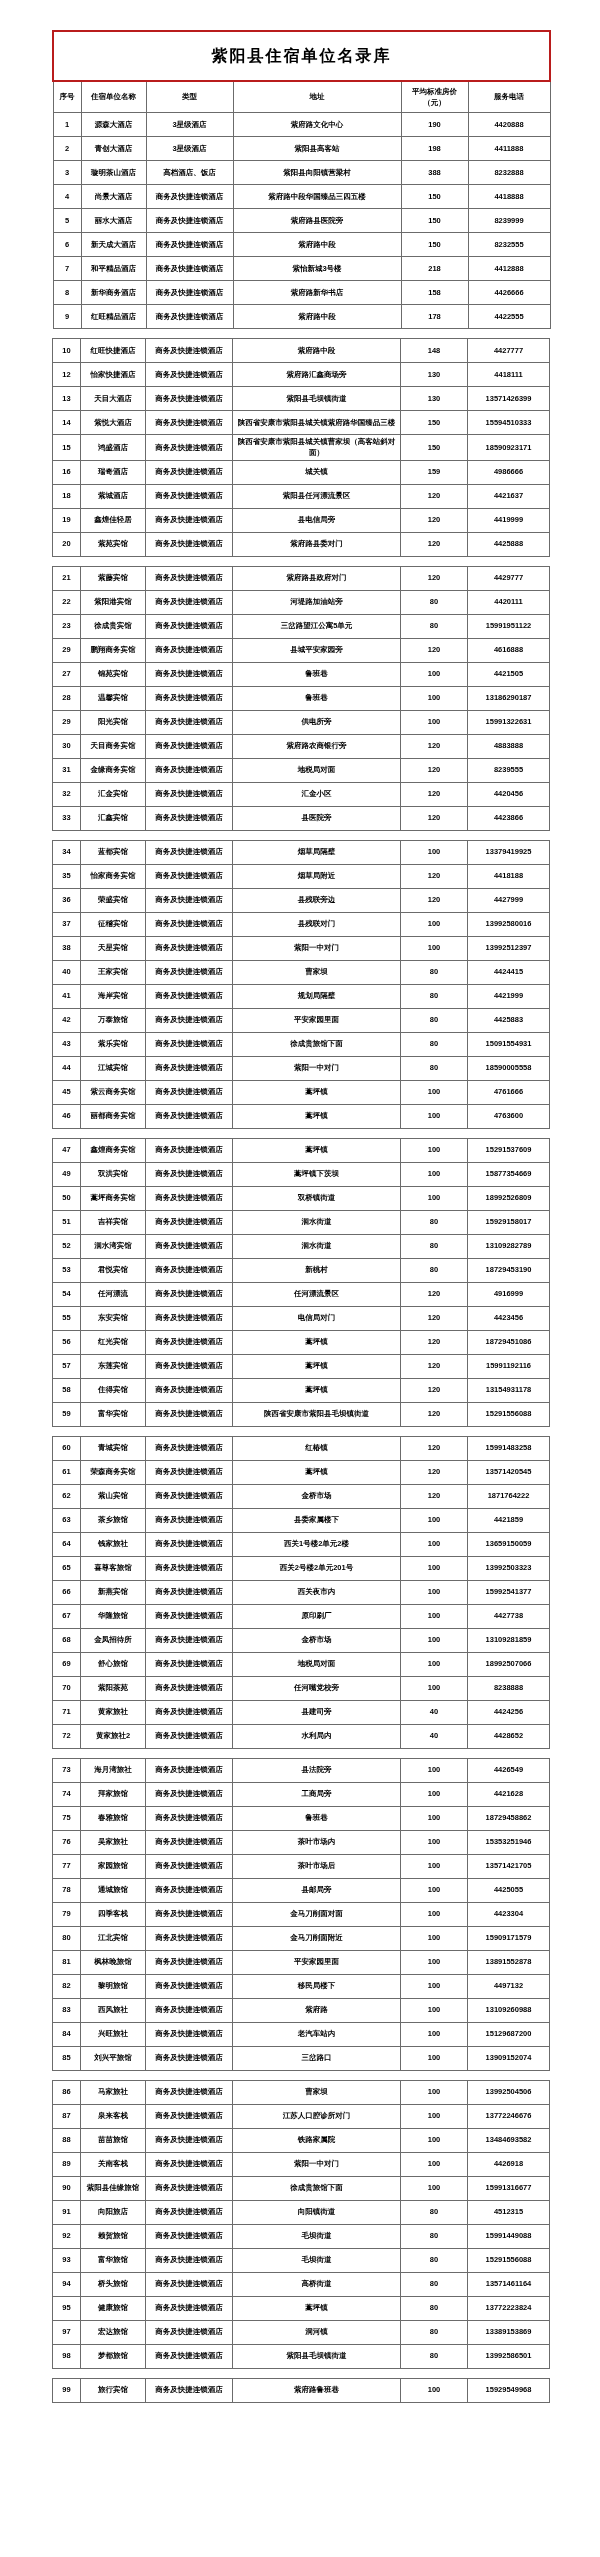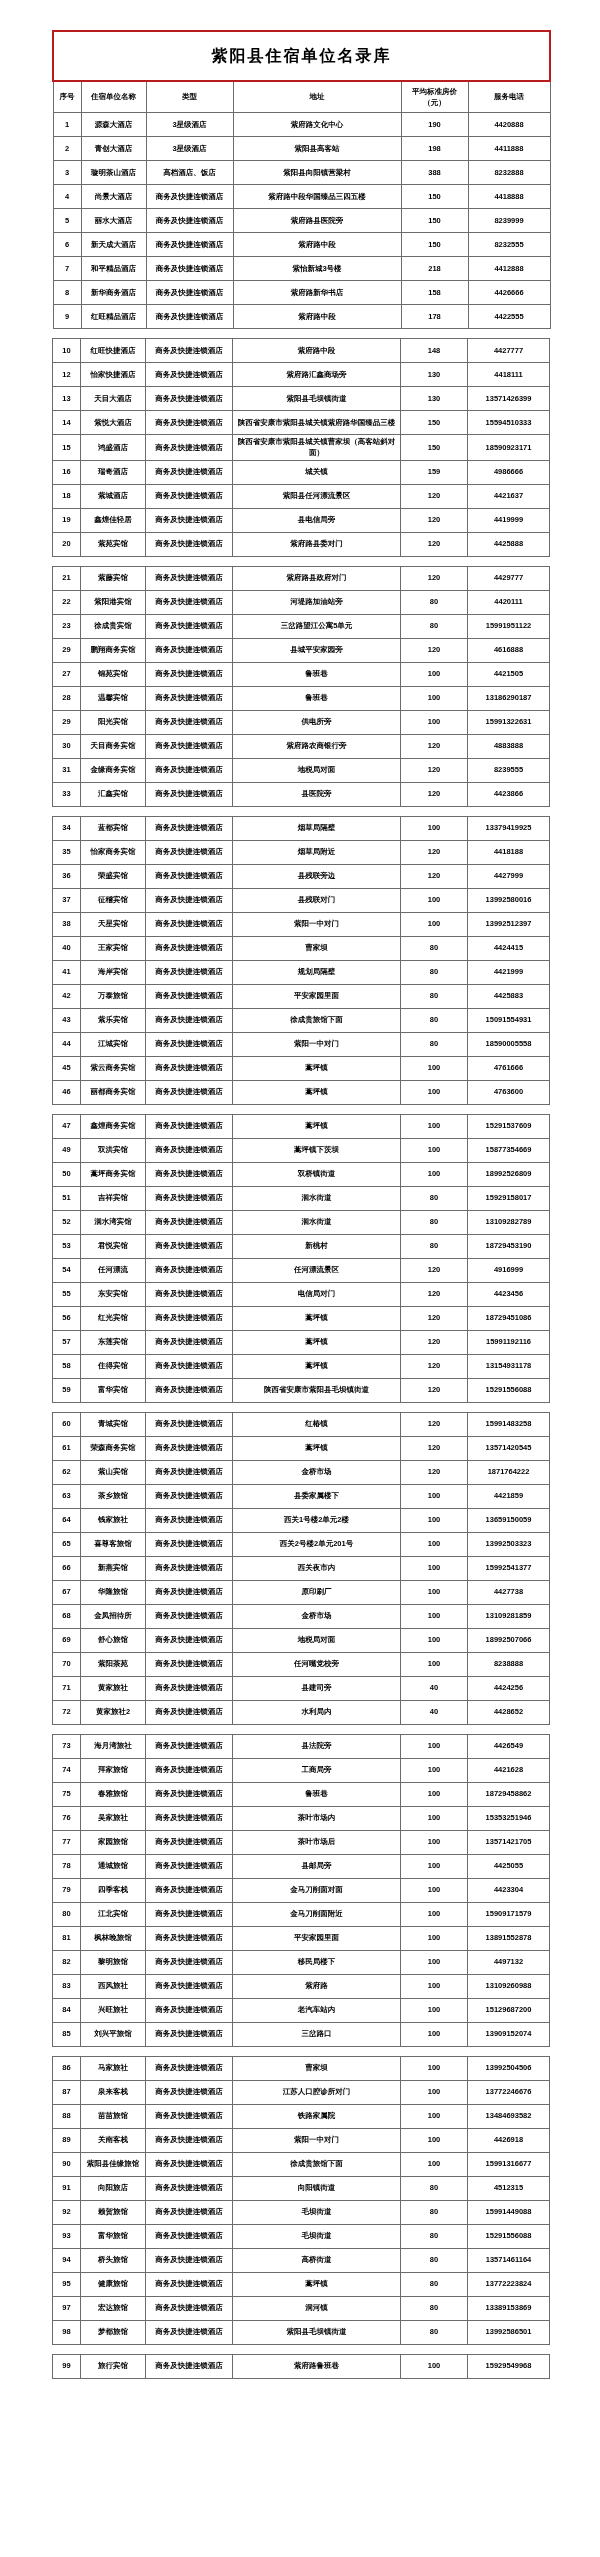--- a/index.html
+++ b/index.html
@@ -313,20 +313,28 @@
           </tr>
           <tr>
             <td>31</td>
             <td>金缘商务宾馆</td>
             <td>商务及快捷连锁酒店</td>
             <td>地税局对面</td>
             <td>120</td>
             <td class="phone">8239555</td>
           </tr>
           <tr>
+            <td>32</td>
+            <td>汇金宾馆</td>
+            <td>商务及快捷连锁酒店</td>
+            <td>汇金小区</td>
+            <td>120</td>
+            <td class="phone">4420456</td>
+          </tr>
+          <tr>
             <td>33</td>
             <td>汇鑫宾馆</td>
             <td>商务及快捷连锁酒店</td>
             <td>县医院旁</td>
             <td>120</td>
             <td class="phone">4423866</td>
           </tr>
         </tbody>
       </table>
       <table class="grid">

